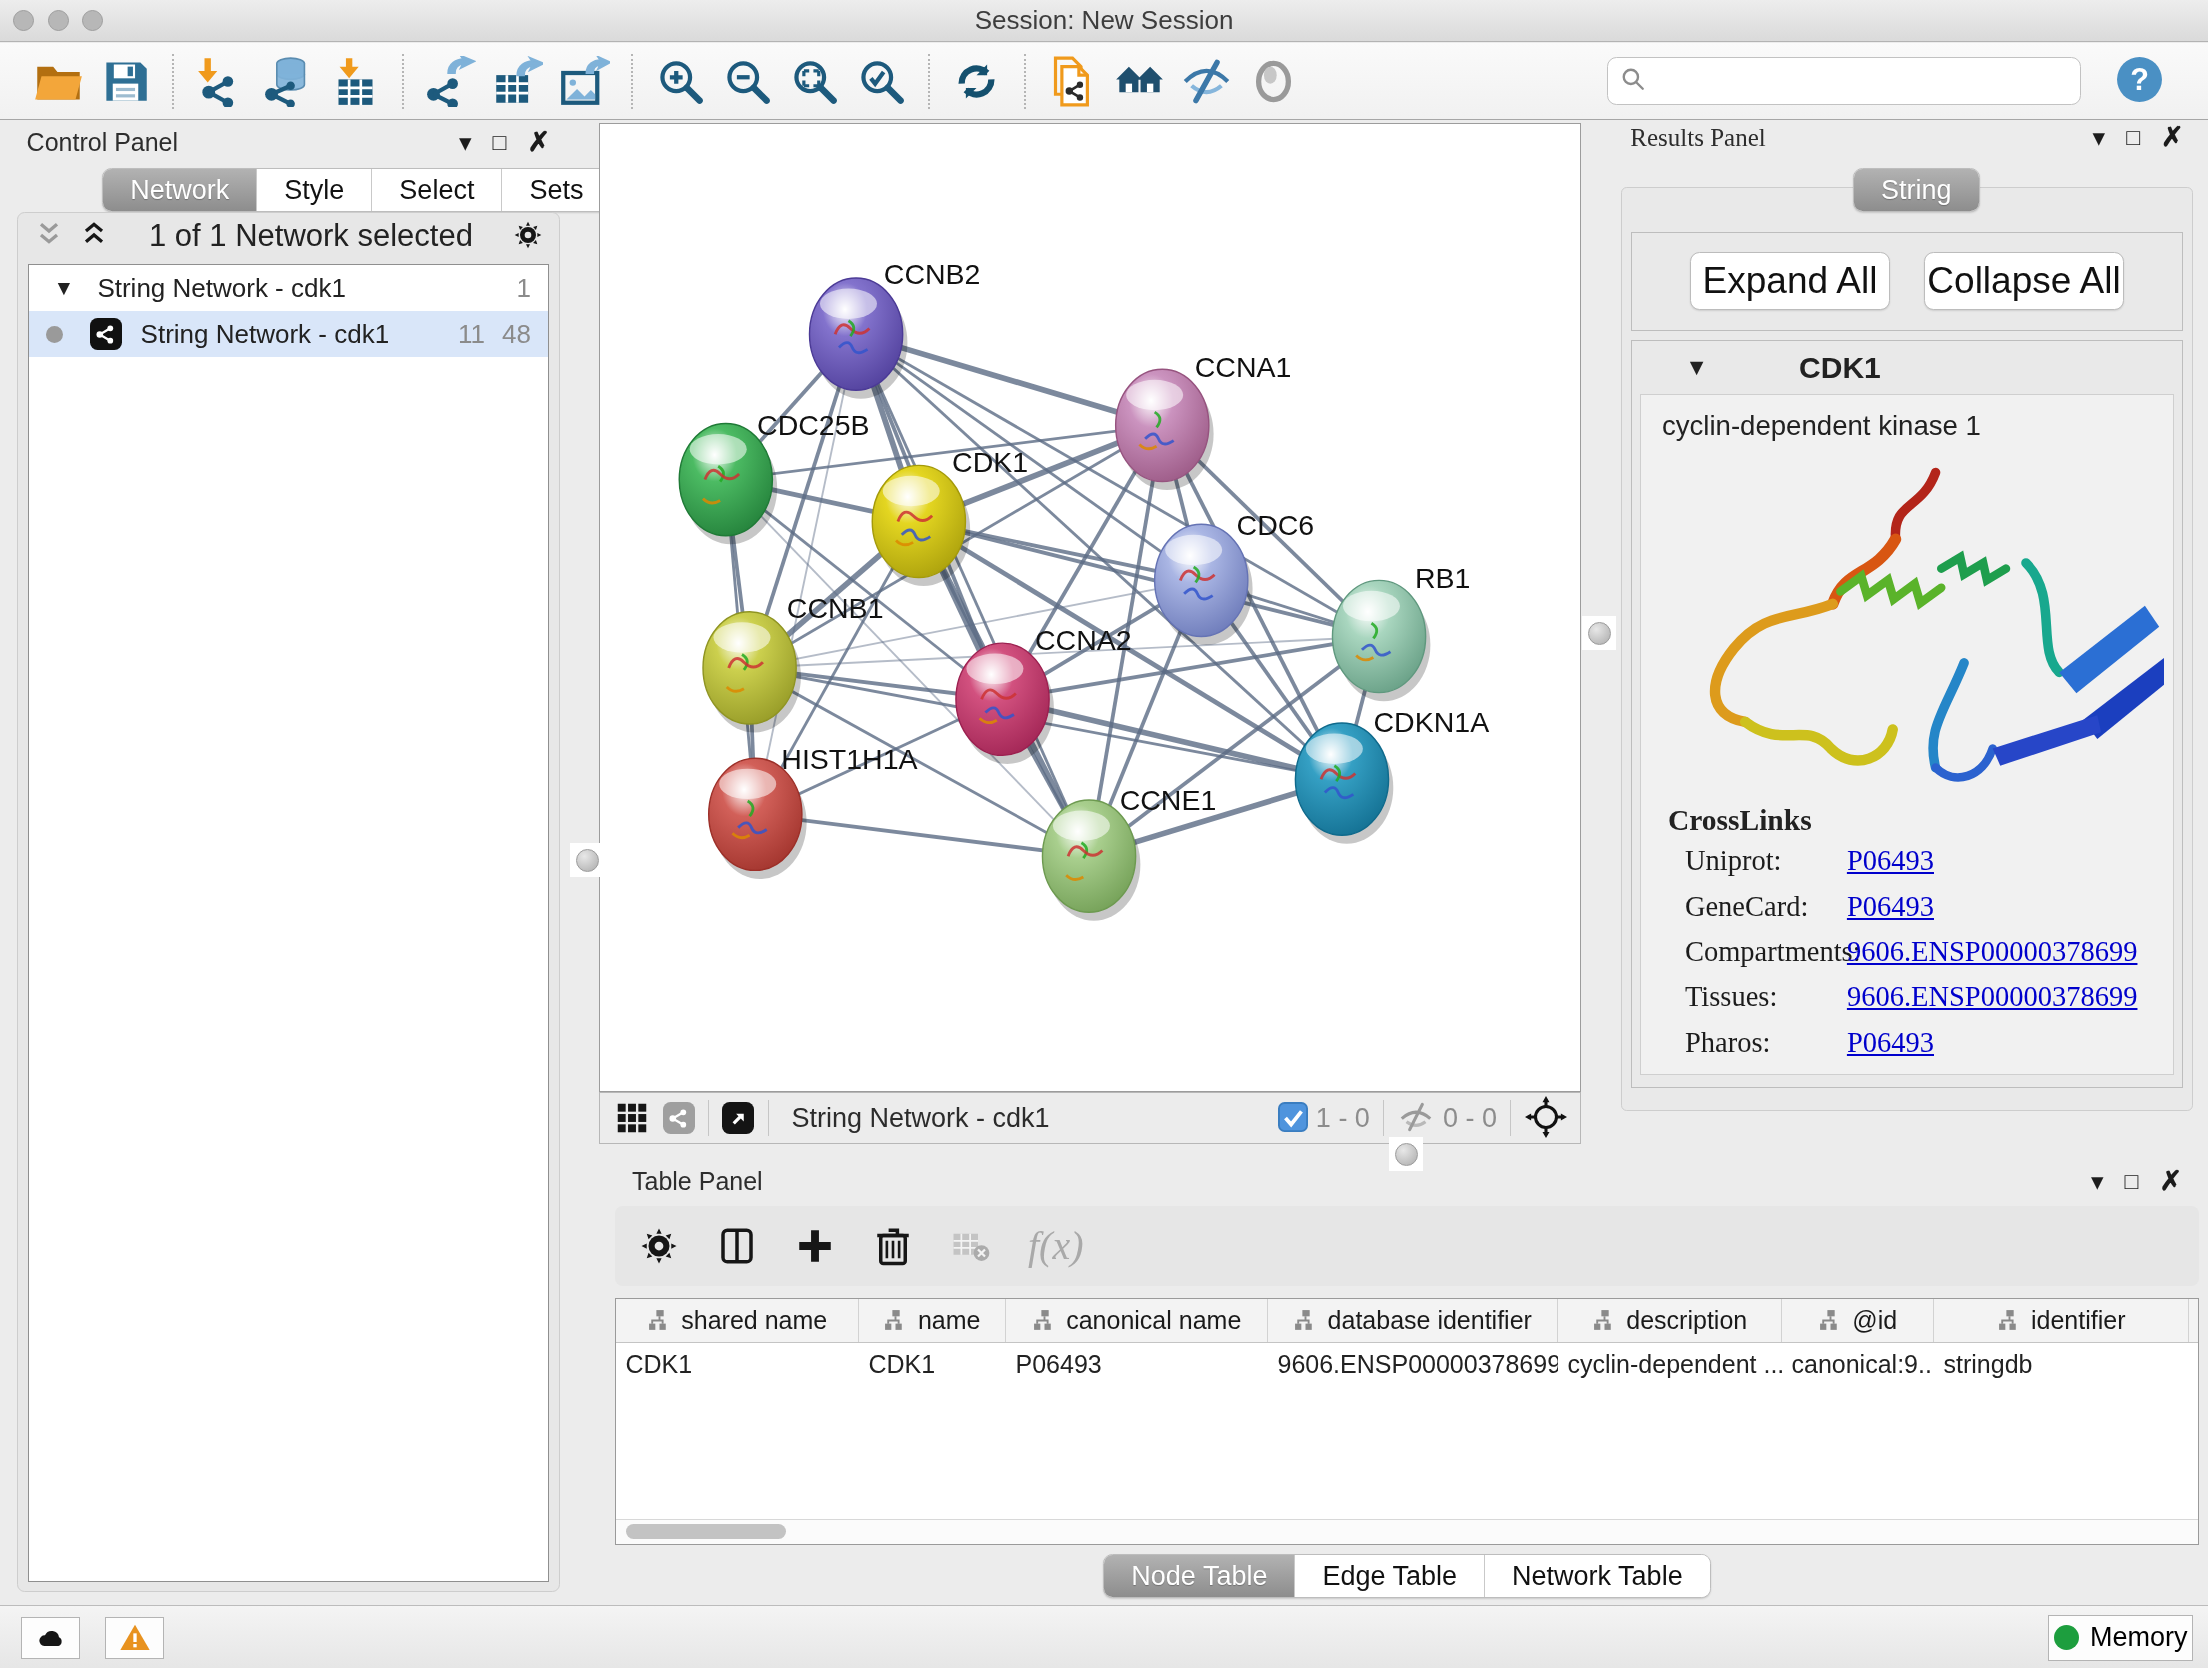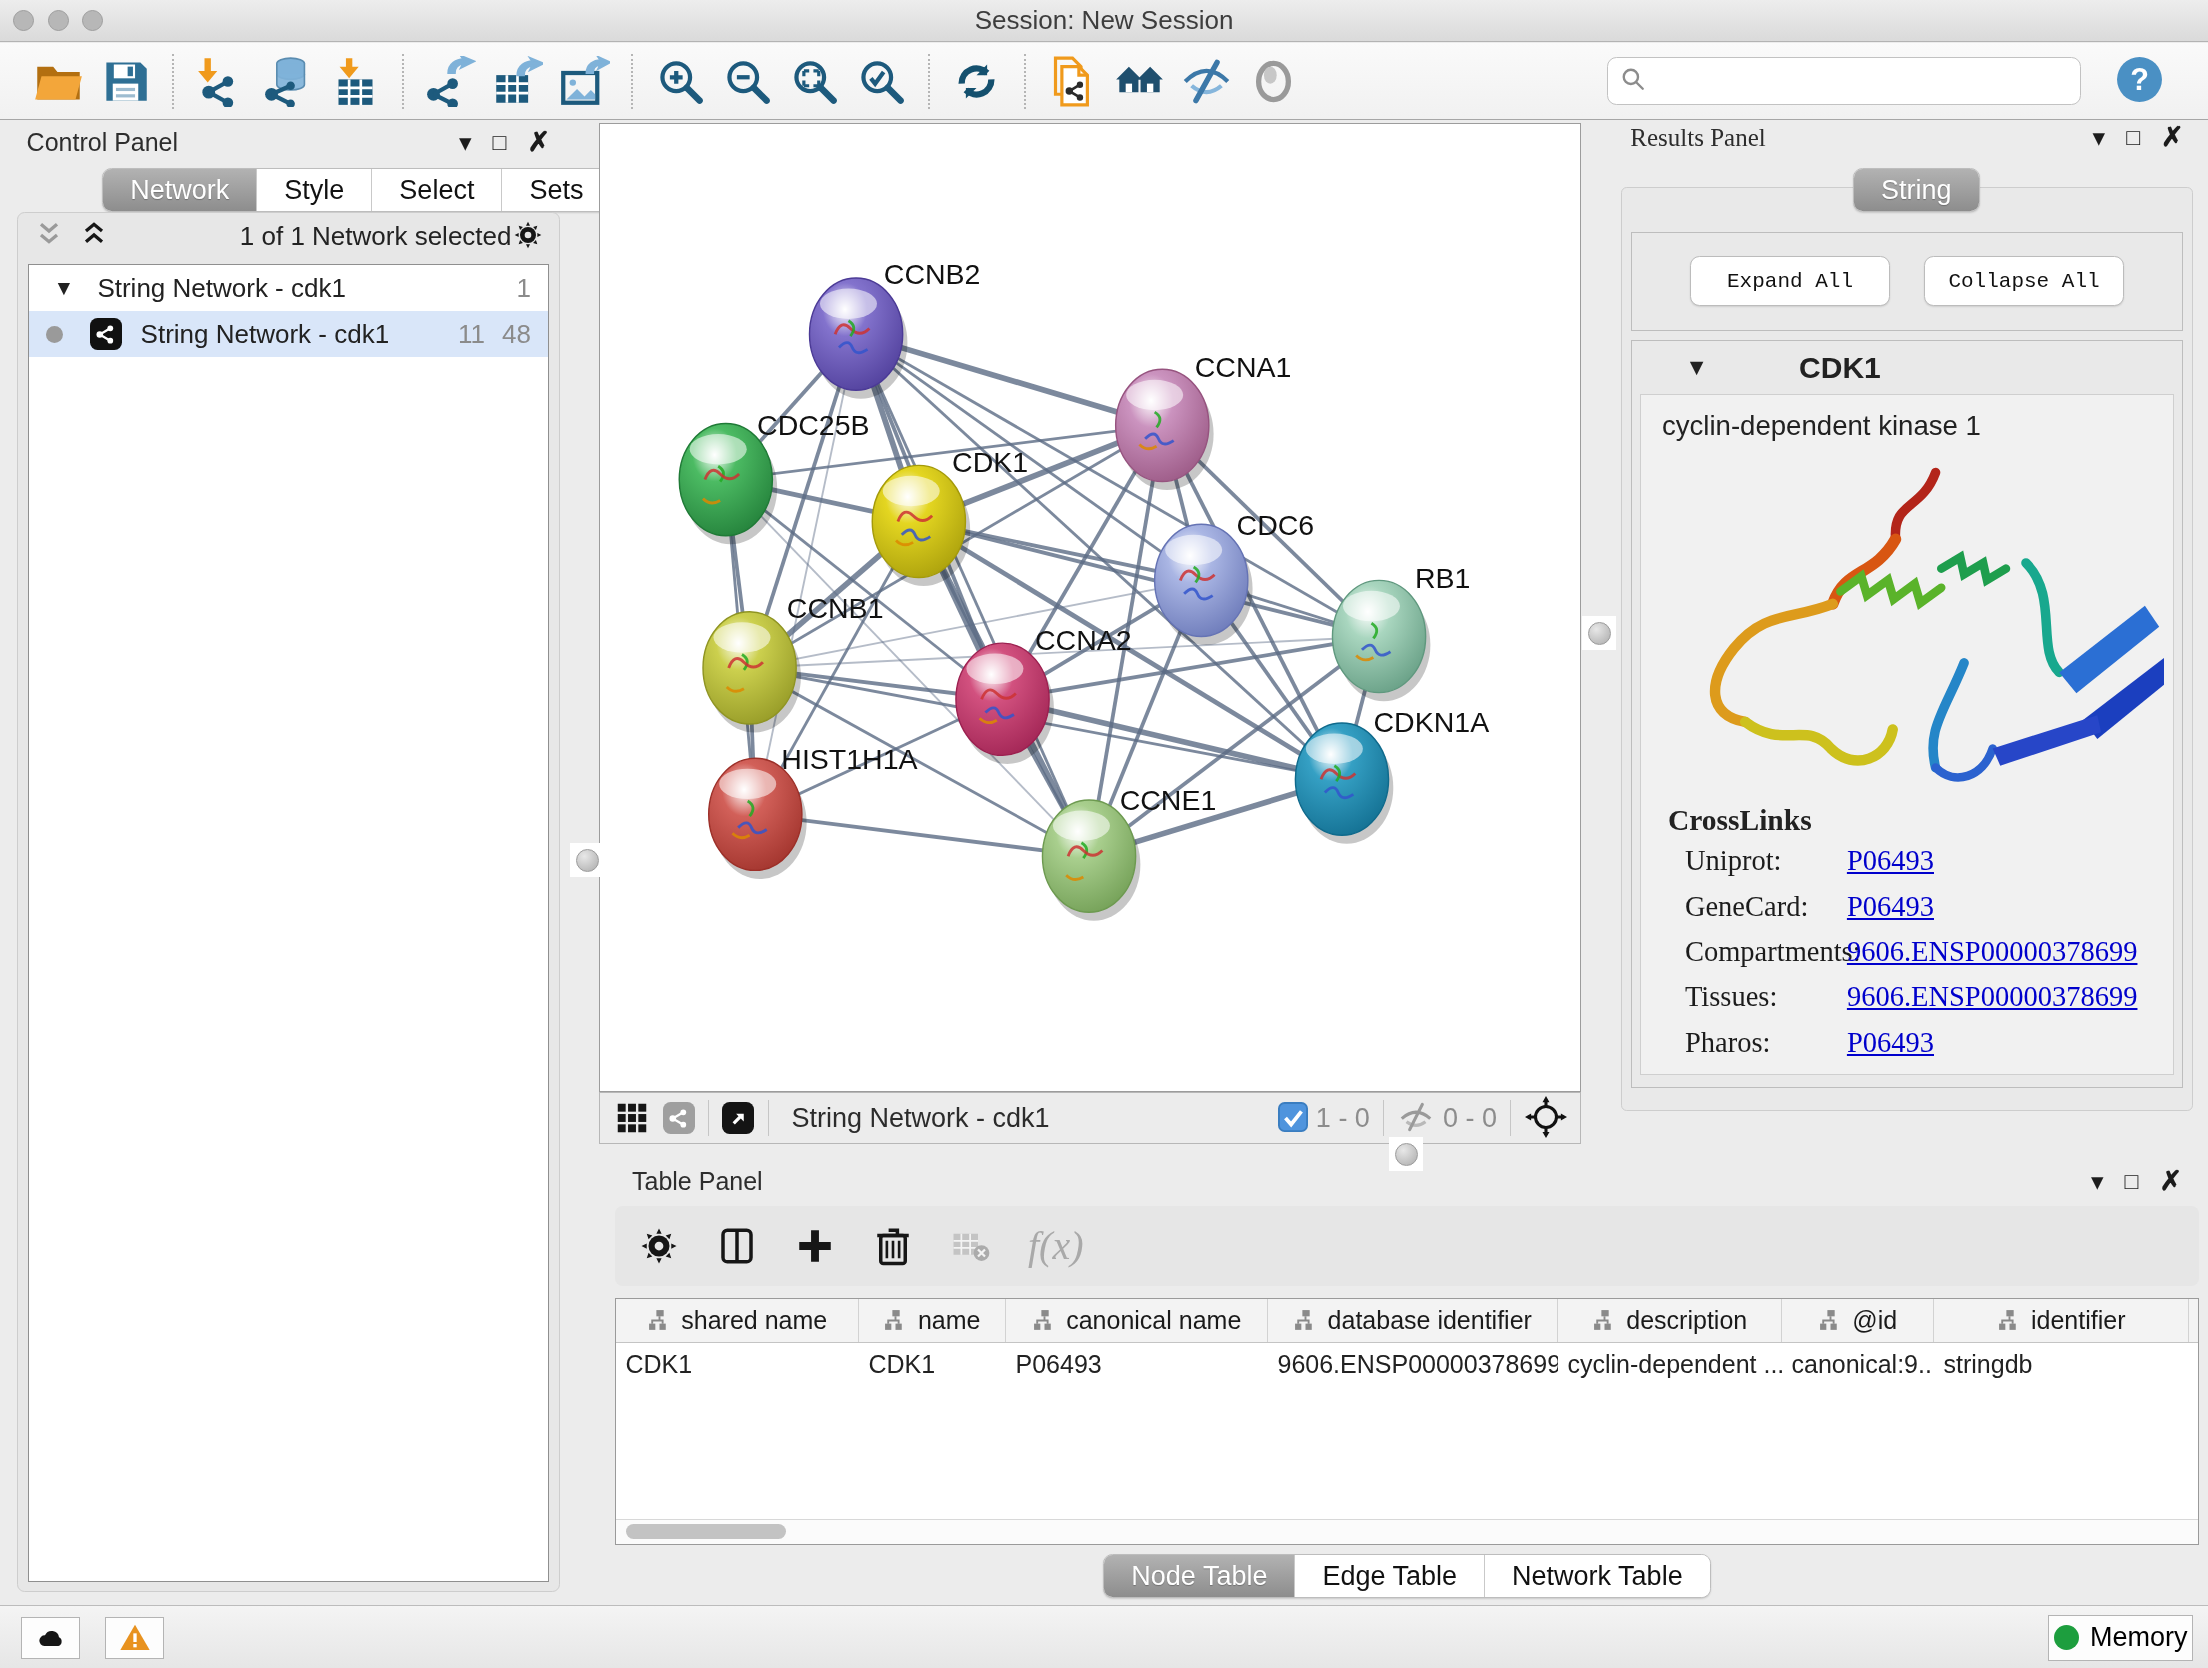--- a/index.html
+++ b/index.html
@@ -41,21 +41,21 @@
   .seg .tab.sel { background:linear-gradient(#b2b2b2,#8d8d8d); color:#fff; text-shadow:0 1px 1px rgba(0,0,0,.25); }
 
   
   #control-panel { left:13.3px; top:124px; width:550px; height:1468px; }
   #cp-header { display:flex; align-items:center; height:36px; padding:0 13.3px; }
   #cp-header .panel-icons { margin-left:auto; }
   #cp-tabs { margin:7.6px 0 0 89px; }
   #cp-group { position:absolute; left:3.8px; right:3.8px; top:88px; bottom:0;
     background:#e7e7e7; border:1px solid #cdcdcd; border-radius:7.6px; }
   #cp-toolrow { height:46px; display:flex; align-items:center; padding:0 15px; }
-  #cp-sel-text { flex:1; text-align:right; font-size:26px; color:#222; }
+  #cp-sel-text { flex:1; text-align:center; font-size:31px; color:#222; }
   #cp-list { position:absolute; left:9.5px; right:9.5px; top:51px; bottom:9.5px; background:#fff; border:1.9px solid #8f8f8f; }
   .tree-row { height:46px; display:flex; align-items:center; font-size:26px; }
   .tree-row .count { margin-left:auto; color:#8b8b8b; padding-right:17px; }
   .tree-row.sel { background:#d9e6f9; }
   .badge { width:32px; height:32px; border-radius:7.6px; display:flex; align-items:center; justify-content:center; }
   .badge svg { width:23px; height:23px; }
 
   
   #canvas { left:599px; top:123px; width:982px; height:969px; background:#fff; border:1px solid #9c9c9c; }
   #net-footer { left:599px; top:1092px; width:982px; height:52px; background:#ececec; border:1px solid #b7b7b7;
@@ -65,22 +65,22 @@
   #nf-title { font-size:27px; color:#2c2c2c; margin-left:9.5px; }
 
   
   #results-panel { left:1617px; top:124px; width:580px; height:1468px; }
   #rp-header { display:flex; align-items:flex-start; height:36px; padding:0 13.3px;font-family:Liberation Serif, serif; }
   #rp-header .panel-icons { margin-left:auto; }
   #rp-tab { position:absolute; left:236px; top:44px; z-index:2; }
   #rp-group { position:absolute; left:3.8px; right:3.8px; top:63px; height:924px;
     background:#e9e9e9; border:1px solid #cdcdcd; border-radius:5.7px; padding-top:34px; }
   #rp-expandbox { margin:9.5px; border:1.9px solid #bdbdbd; height:99px; display:flex; align-items:center; justify-content:center; gap:34px; background:#e9e9e9; }
-  .rp-btn { min-width:200px; height:50px; background:#fff; border:1px solid #bcbcbc; border-radius:9.5px;
-    font-size:21px; color:#111; cursor:pointer; box-shadow:0 1px 1.9px rgba(0,0,0,.12); font-family:Liberation Mono, monospace; }
+  .rp-btn { min-width:200px; height:58px; background:#fff; border:1px solid #bcbcbc; border-radius:9.5px;
+    font-size:37px; color:#111; cursor:pointer; box-shadow:0 1px 1.9px rgba(0,0,0,.12); font-family:Liberation Sans, sans-serif; }
   #rp-section { margin:3.8px 9.5px 9.5px 9.5px; border:1.9px solid #bdbdbd; height:748px; background:#e9e9e9; }
   #rp-sec-head { height:53px; display:flex; align-items:center; }
   #rp-sec-caret { margin-left:53px; font-size:23px; }
   #rp-gene { margin-left:91px; font-size:30px; font-weight:bold; }
   #rp-content { margin:0 7.6px 7.6px 7.6px; height:681px; background:#f1f1f1; border:1px solid #cfcfcf; overflow:hidden; }
   #rp-desc { font-size:27.6px; padding:15px 0 0 21px; }
   #protein-img { display:block; margin:1.9px auto 0 auto; }
   .xl-title { font-family:"Liberation Serif", serif; font-weight:bold; font-size:29.5px; padding:5.7px 0 1.9px 27px; }
   .xl-row { display:flex; font-family:"Liberation Serif", serif; font-size:28.5px; padding:6.7px 0 6.7px 44px; }
   .xl-label { width:162px; color:#1c1c1c; flex-shrink:0; }

